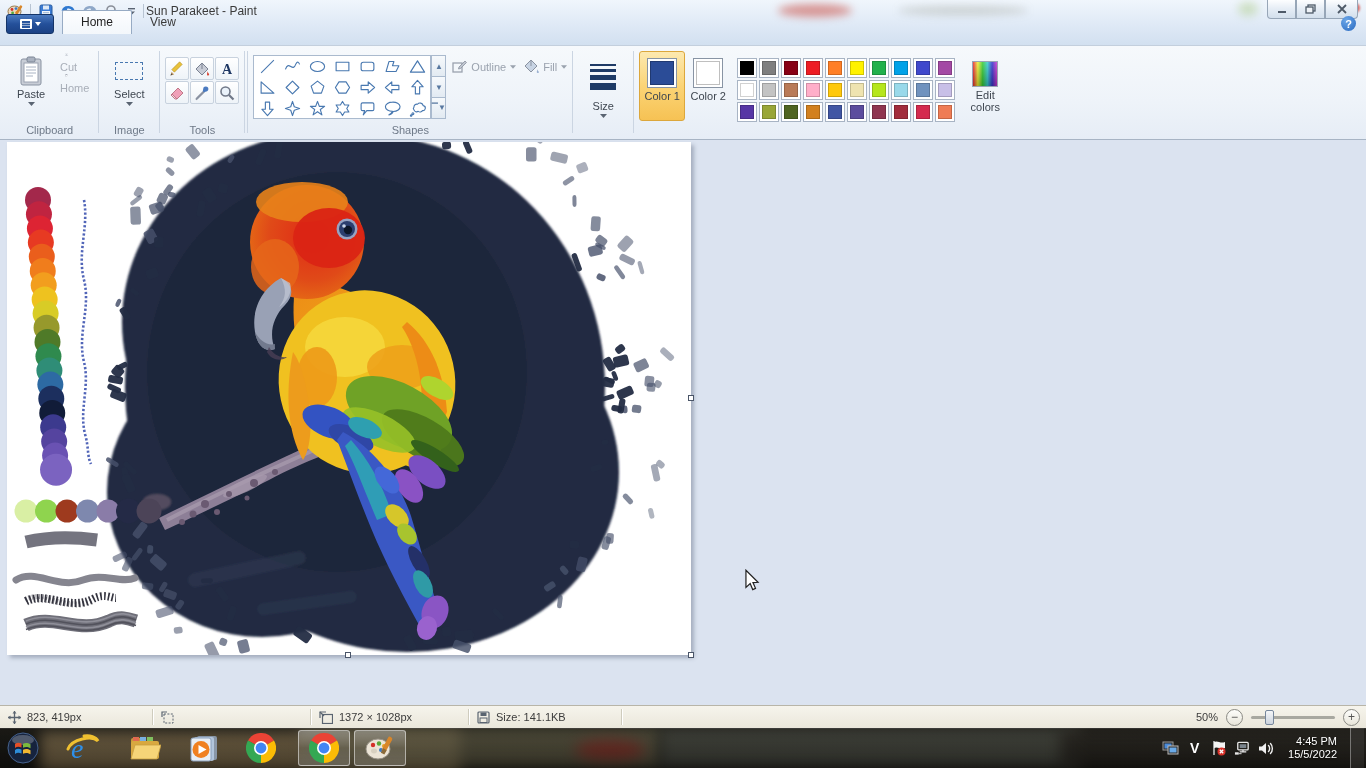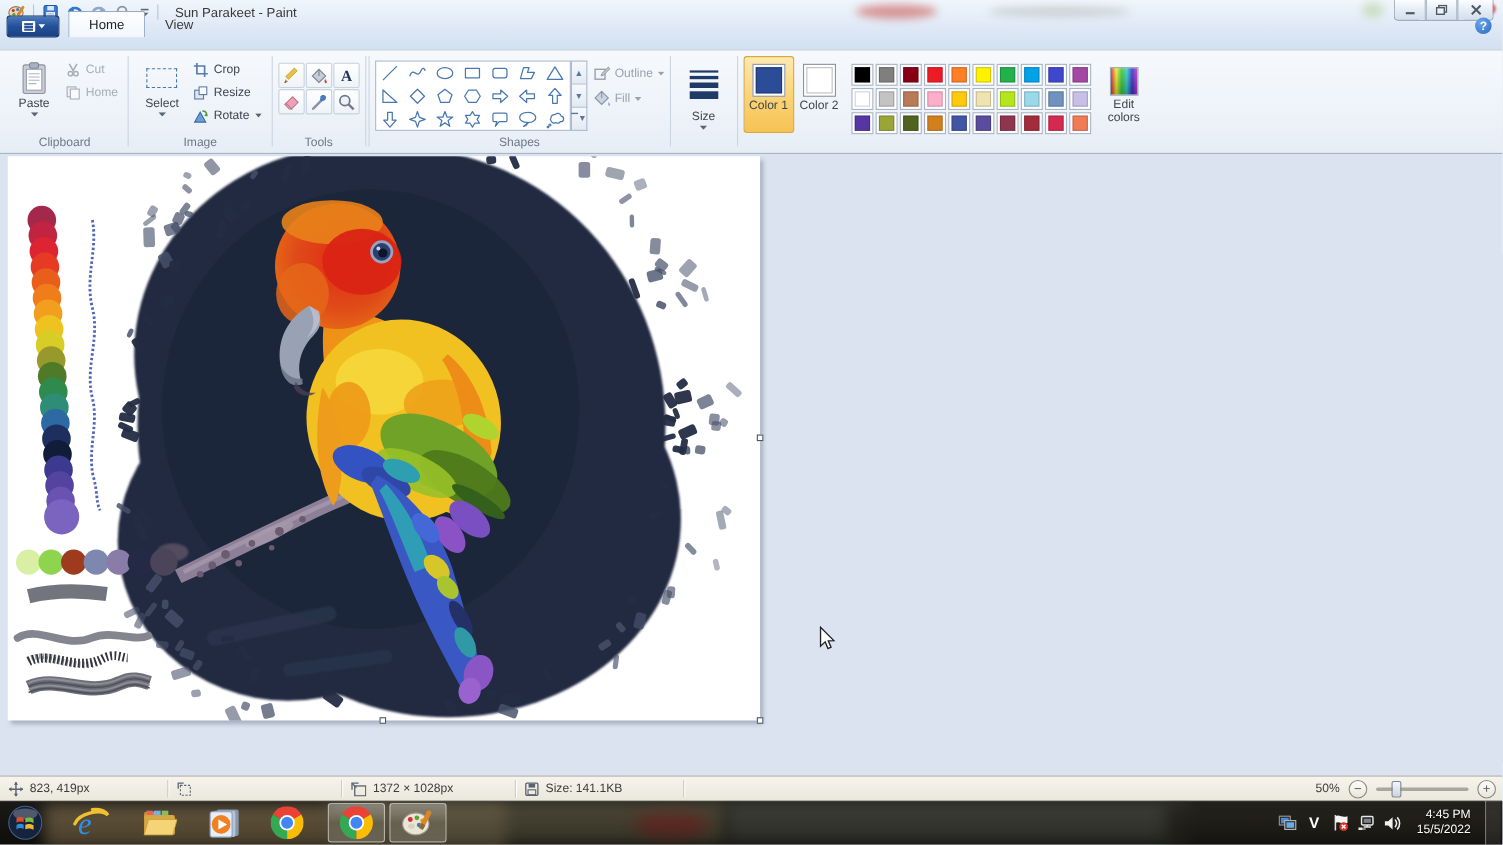--- a/index.html
+++ b/index.html
@@ -8,21 +8,21 @@
   .screen { position:relative; width:1366px; height:768px; background:#dbe3f0; overflow:hidden; }
 
   
   .chrome-top { position:absolute; left:0; top:0; width:1366px; height:46px;
     background:linear-gradient(#f0f6fc,#dfe9f6 55%,#d2e0f0); border-bottom:1px solid #c3cfdd; overflow:hidden;}
   .smudge { position:absolute; filter:blur(4px); border-radius:50%; }
   .titlebar { position:absolute; left:0; top:0; width:100%; height:22px; display:flex; align-items:center; }
   .qat { display:flex; align-items:center; gap:4px; padding-left:6px; }
   .qat-sep { width:1px; height:14px; background:#b8c4d2; margin:0 2px; }
   .qat-btn { width:18px; height:18px; display:flex; align-items:center; justify-content:center; }
-  .title-text { margin-left:13px; color:#3a3a3a; font-size:12px; }
+  .title-text { margin-left:0; color:#3a3a3a; font-size:12px; }
   .win-controls { position:absolute; right:8px; top:0; display:flex; }
   .win-btn { width:29px; height:19px; background:linear-gradient(#fdfeff,#e7eef6 45%,#d3dfec);
     border:1px solid #97a6b7; border-top:none; display:flex; align-items:center; justify-content:center; }
   .win-btn.first { border-radius:0 0 0 4px; }
   .win-btn.last { border-radius:0 0 4px 0; width:33px; }
 
   .tabrow { position:absolute; left:0; top:10px; width:100%; height:24px; display:flex; align-items:flex-end; }
   .app-menu { width:48px; height:20px; margin:0 8px 0 6px; border-radius:3px;
     background:linear-gradient(#4a7ac0,#24509a 50%,#1b4184); border:1px solid #143468;
     display:flex; align-items:center; justify-content:center; gap:3px; }
@@ -39,37 +39,37 @@
   
   .ribbon { position:absolute; left:0; top:46px; width:1366px; height:94px;
     background:linear-gradient(#f6f9fc,#eef3f9 60%,#e6edf6); border-bottom:1px solid #a7b4c4; display:flex; padding:3px 0 0 2px; }
   .rgroup { position:relative; height:88px; padding:2px 4px 14px; display:flex; align-items:flex-start; }
   .glabel { position:absolute; bottom:1px; left:0; width:100%; text-align:center; color:#6e7988; font-size:11px; }
   .gsep { width:1px; height:82px; margin:2px 1px; background:#cbd5e2; }
   .bigbtn { display:flex; flex-direction:column; align-items:center; justify-content:flex-start;
     width:50px; height:70px; padding-top:4px; border:1px solid transparent; border-radius:3px; gap:2px; }
   .bigbtn .blabel { line-height:12px; text-align:center; }
   .hl { background:linear-gradient(#fde9b0,#fbd476 50%,#f6c254); border-color:#dca73c; }
-  .smallrow { display:flex; align-items:center; gap:5px; height:20px; padding:0 4px; }
+  .smallrow { display:flex; gap:5px; height:20px; padding:0 4px;flex-direction:column; }
   .disabled { color:#a8aeb8; }
   .colcol { display:flex; flex-direction:column; justify-content:flex-start; gap:1px; margin-top:2px; }
   .dash-rect { width:28px; height:18px; border:1px dashed #4878b0; margin-top:6px; }
 
   .tools-grid { display:grid; grid-template-columns:repeat(3,24px); grid-auto-rows:23px; gap:1px; margin-top:6px; }
   .toolbtn { border:1px solid #c8d2de; border-radius:2px; background:linear-gradient(#ffffff,#eef3f8);
     display:flex; align-items:center; justify-content:center; }
 
   .shape-box { width:178px; height:64px; background:#fff; border:1px solid #aabace; margin-top:4px;
     display:grid; grid-template-columns:repeat(7,25px); grid-auto-rows:21px; align-content:center; justify-content:center; }
   .shape-cell { display:flex; align-items:center; justify-content:center; }
   .shape-scroll { width:15px; height:64px; margin-top:4px; display:flex; flex-direction:column; }
   .scr-btn { flex:1; border:1px solid #aabace; border-top-width:0; background:linear-gradient(#f6f9fc,#e2eaf2);
     display:flex; align-items:center; justify-content:center; color:#5878a0; font-size:8px; }
   .scr-btn:first-child { border-top-width:1px; }
-  .of-col { display:flex; flex-direction:column; gap:8px; margin:8px 0 0 6px; }
+  .of-col { display:flex; flex-direction:row; gap:8px; margin:8px 0 0 6px; }
   .of-row { display:flex; align-items:center; gap:4px; color:#9aa2ae; }
 
   .sizebars { display:flex; flex-direction:column; gap:3px; width:26px; margin-top:8px; }
   .sizebars div { background:#1e3a66; }
 
   .cswatch { width:30px; height:30px; background:#fff; border:1px solid #8894a4; padding:2px; margin-top:2px; }
   .cswatch > div { width:100%; height:100%; border:1px solid rgba(0,0,0,.25); }
   .palette { display:grid; grid-template-columns:repeat(10,20px); gap:2px; margin:7px 6px 0; }
   .pswatch { width:20px; height:20px; background:#fff; border:1px solid #a8b4c4; padding:2px; }
   .pswatch > div { width:100%; height:100%; border:1px solid rgba(0,0,0,.18); }
@@ -244,46 +244,20 @@
     </div>
     <div class="gsep"></div>
 
     <div class="rgroup">
       <div class="bigbtn">
         <div class="dash-rect"></div>
         <span class="blabel" style="margin-top:6px">Select</span>
         <svg width="7" height="4" viewBox="0 0 7 4">
             <path d="M0,0 L7,0 L3.5,4 Z" fill="#5a6472"></path>
           </svg>
-      </div>
-      <div class="colcol">
-        <div class="smallrow">
-          <svg width="13" height="13" viewBox="0 0 13 13">
-              <path d="M3,0 L3,10 L13,10 M0,3 L10,3 L10,13" fill="none" stroke="#5a7aa8" stroke-width="1.5"></path>
-            </svg>
-          <span>Crop</span>
-        </div>
-        <div class="smallrow">
-          <svg width="13" height="13" viewBox="0 0 13 13">
-              <rect x="1" y="4" width="8" height="8" fill="#dfe7f2" stroke="#5a7aa8"></rect>
-              <rect x="5" y="1" width="7" height="7" fill="#fff" stroke="#5a7aa8"></rect>
-            </svg>
-          <span>Resize</span>
-        </div>
-        <div class="smallrow">
-          <svg width="13" height="13" viewBox="0 0 13 13">
-              <path d="M1,12 L6,3 L11,12 Z" fill="#6aa0d8" stroke="#3a6aa0"></path>
-              <path d="M8,2 C11,2 12,4 12,6" fill="none" stroke="#4a9a3a" stroke-width="1.4"></path>
-              <path d="M12,3.6 L12.8,7 L9.6,6.2 Z" fill="#4a9a3a"></path>
-            </svg>
-          <span>Rotate</span>
-          <svg width="6" height="4" viewBox="0 0 7 4">
-              <path d="M0,0 L7,0 L3.5,4 Z" fill="#5a6472"></path>
-            </svg>
-        </div>
       </div>
       <div class="glabel">Image</div>
     </div>
     <div class="gsep"></div>
 
     <div class="rgroup">
       <div class="tools-grid" id="tools-grid">
           <div class="toolbtn">
             <svg width="16" height="16" viewBox="0 0 16 16">
               <rect x="6.2" y="0.5" width="3.6" height="11" transform="rotate(45 8 6)" fill="#e8c23a" stroke="#b8922a" stroke-width=".6"></rect>

